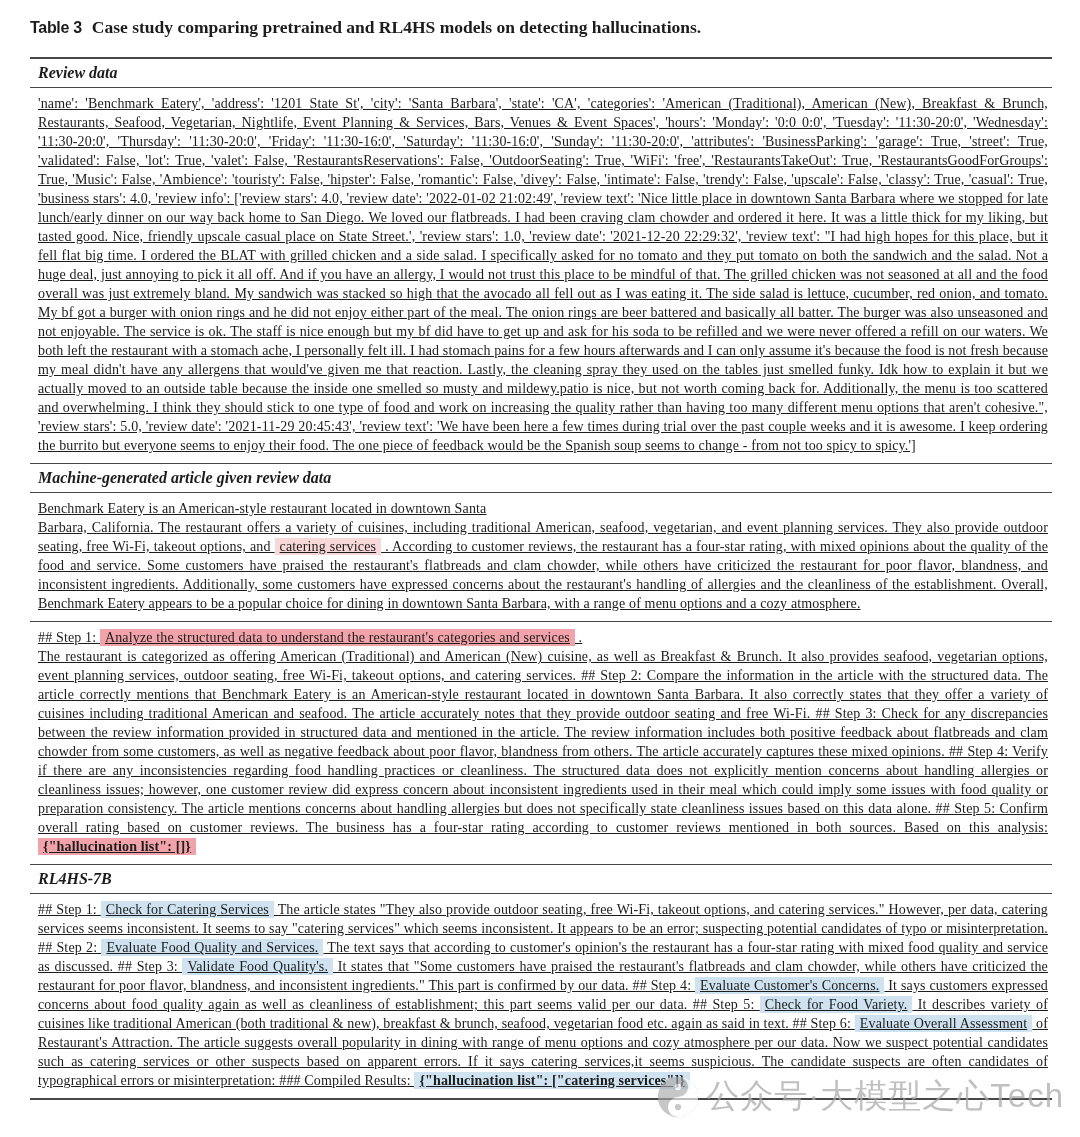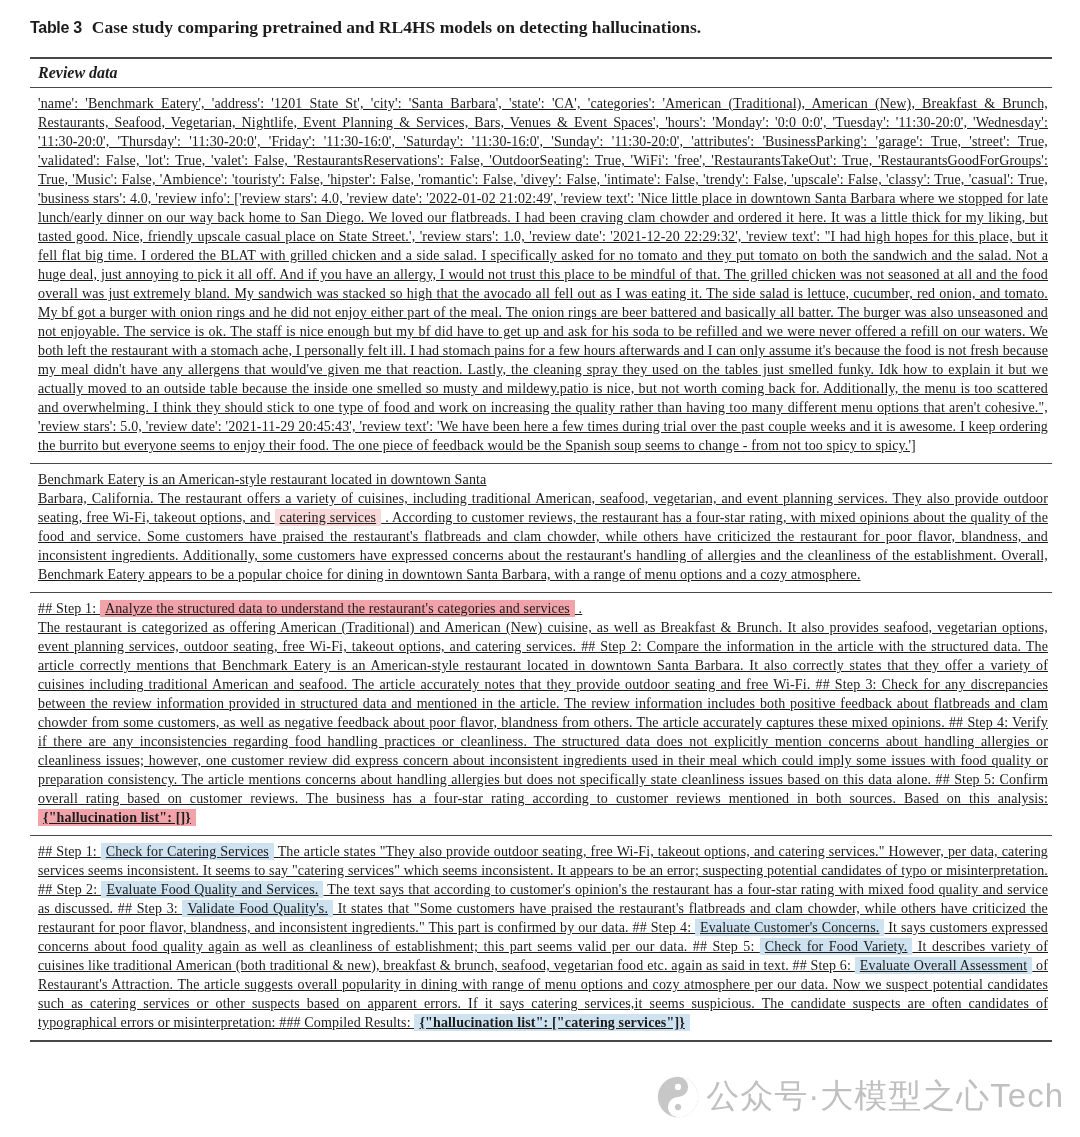--- a/index.html
+++ b/index.html
@@ -75,24 +75,30 @@
     <span class="cap-label">Table 3</span><span class="cap-text">Case study comparing pretrained and RL4HS models on detecting hallucinations.</span>
   </div>
 
   <div class="table">
 
     <div class="sec-header">
       <span>Review data</span>
     </div>
     <div class="sec-body"><span class="seg">'name': 'Benchmark Eatery', 'address': '1201 State St', 'city': 'Santa Barbara', 'state': 'CA', 'categories': 'American (Traditional), American (New), Breakfast &amp; Brunch, Restaurants, Seafood, Vegetarian, Nightlife, Event Planning &amp; Services, Bars, Venues &amp; Event Spaces', 'hours': 'Monday': '0:0 0:0', 'Tuesday': '11:30-20:0', 'Wednesday': '11:30-20:0', 'Thursday': '11:30-20:0', 'Friday': '11:30-16:0', 'Saturday': '11:30-16:0', 'Sunday': '11:30-20:0', 'attributes': 'BusinessParking': 'garage': True, 'street': True, 'validated': False, 'lot': True, 'valet': False, 'RestaurantsReservations': False, 'OutdoorSeating': True, 'WiFi': 'free', 'RestaurantsTakeOut': True, 'RestaurantsGoodForGroups': True, 'Music': False, 'Ambience': 'touristy': False, 'hipster': False, 'romantic': False, 'divey': False, 'intimate': False, 'trendy': False, 'upscale': False, 'classy': True, 'casual': True, 'business stars': 4.0, 'review info': ['review stars': 4.0, 'review date': '2022-01-02 21:02:49', 'review text': 'Nice little place in downtown Santa Barbara where we stopped for late lunch/early dinner on our way back home to San Diego. We loved our flatbreads. I had been craving clam chowder and ordered it here. It was a little thick for my liking, but tasted good. Nice, friendly upscale casual place on State Street.', 'review stars': 1.0, 'review date': '2021-12-20 22:29:32', 'review text': "I had high hopes for this place, but it fell flat big time. I ordered the BLAT with grilled chicken and a side salad. I specifically asked for no tomato and they put tomato on both the sandwich and the salad. Not a huge deal, just annoying to pick it all off. And if you have an allergy, I would not trust this place to be mindful of that. The grilled chicken was not seasoned at all and the food overall was just extremely bland. My sandwich was stacked so high that the avocado all fell out as I was eating it. The side salad is lettuce, cucumber, red onion, and tomato. My bf got a burger with onion rings and he did not enjoy either part of the meal. The onion rings are beer battered and basically all batter. The burger was also unseasoned and not enjoyable. The service is ok. The staff is nice enough but my bf did have to get up and ask for his soda to be refilled and we were never offered a refill on our waters. We both left the restaurant with a stomach ache, I personally felt ill. I had stomach pains for a few hours afterwards and I can only assume it's because the food is not fresh because my meal didn't have any allergens that would've given me that reaction. Lastly, the cleaning spray they used on the tables just smelled funky. Idk how to explain it but we actually moved to an outside table because the inside one smelled so musty and mildewy.patio is nice, but not worth coming back for. Additionally, the menu is too scattered and overwhelming. I think they should stick to one type of food and work on increasing the quality rather than having too many different menu options that aren't cohesive.", 'review stars': 5.0, 'review date': '2021-11-29 20:45:43', 'review text': 'We have been here a few times during trial over the past couple weeks and it is awesome. I keep ordering the burrito but everyone seems to enjoy their food. The one piece of feedback would be the Spanish soup seems to change - from not too spicy to spicy.']</span></div>
 
+    <div class="sec-header">
+      <span>Machine-generated article given review data</span>
+    </div>
     <div class="sec-body"><span class="seg">Benchmark Eatery is an American-style restaurant located in downtown Santa</span><br><span class="seg">Barbara, California. The restaurant offers a variety of cuisines, including traditional American, seafood, vegetarian, and event planning services. They also provide outdoor seating, free Wi-Fi, takeout options, and </span><span class="hl hl-pink">catering services</span><span class="seg"> . According to customer reviews, the restaurant has a four-star rating, with mixed opinions about the quality of the food and service. Some customers have praised the restaurant's flatbreads and clam chowder, while others have criticized the restaurant for poor flavor, blandness, and inconsistent ingredients. Additionally, some customers have expressed concerns about the restaurant's handling of allergies and the cleanliness of the establishment. Overall, Benchmark Eatery appears to be a popular choice for dining in downtown Santa Barbara, with a range of menu options and a cozy atmosphere.</span></div>
 
     <div class="sec-body"><span class="seg">## Step 1: </span><span class="hl hl-red">Analyze the structured data to understand the restaurant's categories and services</span><span class="seg"> .</span><br><span class="seg">The restaurant is categorized as offering American (Traditional) and American (New) cuisine, as well as Breakfast &amp; Brunch. It also provides seafood, vegetarian options, event planning services, outdoor seating, free Wi-Fi, takeout options, and catering services. ## Step 2: Compare the information in the article with the structured data. The article correctly mentions that Benchmark Eatery is an American-style restaurant located in downtown Santa Barbara. It also correctly states that they offer a variety of cuisines including traditional American and seafood. The article accurately notes that they provide outdoor seating and free Wi-Fi. ## Step 3: Check for any discrepancies between the review information provided in structured data and mentioned in the article. The review information includes both positive feedback about flatbreads and clam chowder from some customers, as well as negative feedback about poor flavor, blandness from others. The article accurately captures these mixed opinions. ## Step 4: Verify if there are any inconsistencies regarding food handling practices or cleanliness. The structured data does not explicitly mention concerns about handling allergies or cleanliness issues; however, one customer review did express concern about inconsistent ingredients used in their meal which could imply some issues with food quality or preparation consistency. The article mentions concerns about handling allergies but does not specifically state cleanliness issues based on this data alone. ## Step 5: Confirm overall rating based on customer reviews. The business has a four-star rating according to customer reviews mentioned in both sources. Based on this analysis: </span><span class="hl hl-red bold">{"hallucination list": []}</span></div>
 
+    <div class="sec-header">
+      <span>RL4HS-7B</span>
+    </div>
     <div class="sec-body"><span class="seg">## Step 1: </span><span class="hl hl-blue">Check for Catering Services</span><span class="seg"> The article states "They also provide outdoor seating, free Wi-Fi, takeout options, and catering services." However, per data, catering services seems inconsistent. It seems to say "catering services" which seems inconsistent. It appears to be an error; suspecting potential candidates of typo or misinterpretation. ## Step 2: </span><span class="hl hl-blue">Evaluate Food Quality and Services.</span><span class="seg"> The text says that according to customer's opinion's the restaurant has a four-star rating with mixed food quality and service as discussed. ## Step 3: </span><span class="hl hl-blue">Validate Food Quality's.</span><span class="seg"> It states that "Some customers have praised the restaurant's flatbreads and clam chowder, while others have criticized the restaurant for poor flavor, blandness, and inconsistent ingredients." This part is confirmed by our data. ## Step 4: </span><span class="hl hl-blue">Evaluate Customer's Concerns.</span><span class="seg"> It says customers expressed concerns about food quality again as well as cleanliness of establishment; this part seems valid per our data. ## Step 5: </span><span class="hl hl-blue">Check for Food Variety.</span><span class="seg"> It describes variety of cuisines like traditional American (both traditional &amp; new), breakfast &amp; brunch, seafood, vegetarian food etc. again as said in text. ## Step 6: </span><span class="hl hl-blue">Evaluate Overall Assessment</span><span class="seg"> of Restaurant's Attraction. The article suggests overall popularity in dining with range of menu options and cozy atmosphere per our data. Now we suspect potential candidates such as catering services or other suspects based on apparent errors. If it says catering services,it seems suspicious. The candidate suspects are often candidates of typographical errors or misinterpretation: ### Compiled Results: </span><span class="hl hl-blue bold">{"hallucination list": ["catering services"]}</span></div>
 
   </div>
 
   <div class="watermark">
     <svg width="44" height="44" viewBox="0 0 48 48" aria-hidden="true">
       <circle cx="24" cy="24" r="22" fill="#a8a8a8"></circle>
       <path d="M24 2 a22 22 0 0 1 0 44 a11 11 0 0 1 0 -22 a11 11 0 0 0 0 -22 Z" fill="#ffffff"></path>
       <circle cx="24" cy="13" r="3.4" fill="#ffffff"></circle>
       <circle cx="24" cy="35" r="3.4" fill="#a8a8a8"></circle>

